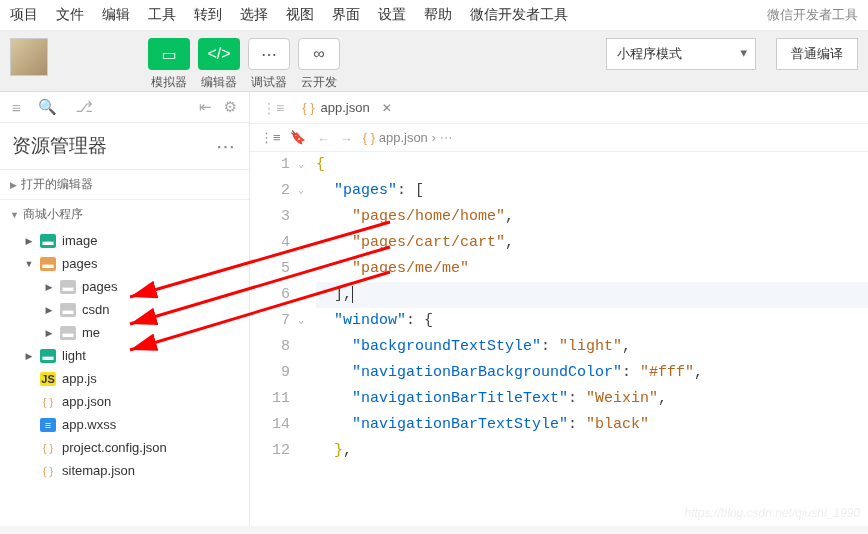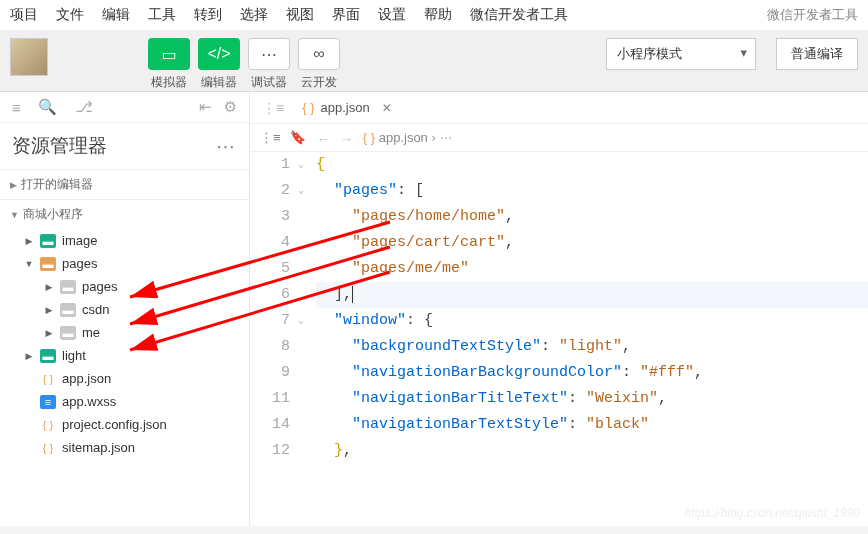--- a/index.html
+++ b/index.html
@@ -174,20 +174,25 @@
           <span class="icon folder-grey">▬</span>
           <span>me</span>
         </div>
         <div class="row indent-1">
           <span class="chevron">▶</span>
           <span class="icon folder-green">▬</span>
           <span>light</span>
         </div>
         <div class="row indent-1">
           <span class="chevron"></span>
+          <span class="icon js-icon">JS</span>
+          <span>app.js</span>
+        </div>
+        <div class="row indent-1">
+          <span class="chevron"></span>
           <span class="icon json-icon" style="background: none; color: rgb(232, 160, 85);">{ }</span>
           <span>app.json</span>
         </div>
         <div class="row indent-1">
           <span class="chevron"></span>
           <span class="icon wxss-icon">≡</span>
           <span>app.wxss</span>
         </div>
         <div class="row indent-1">
           <span class="chevron"></span>

